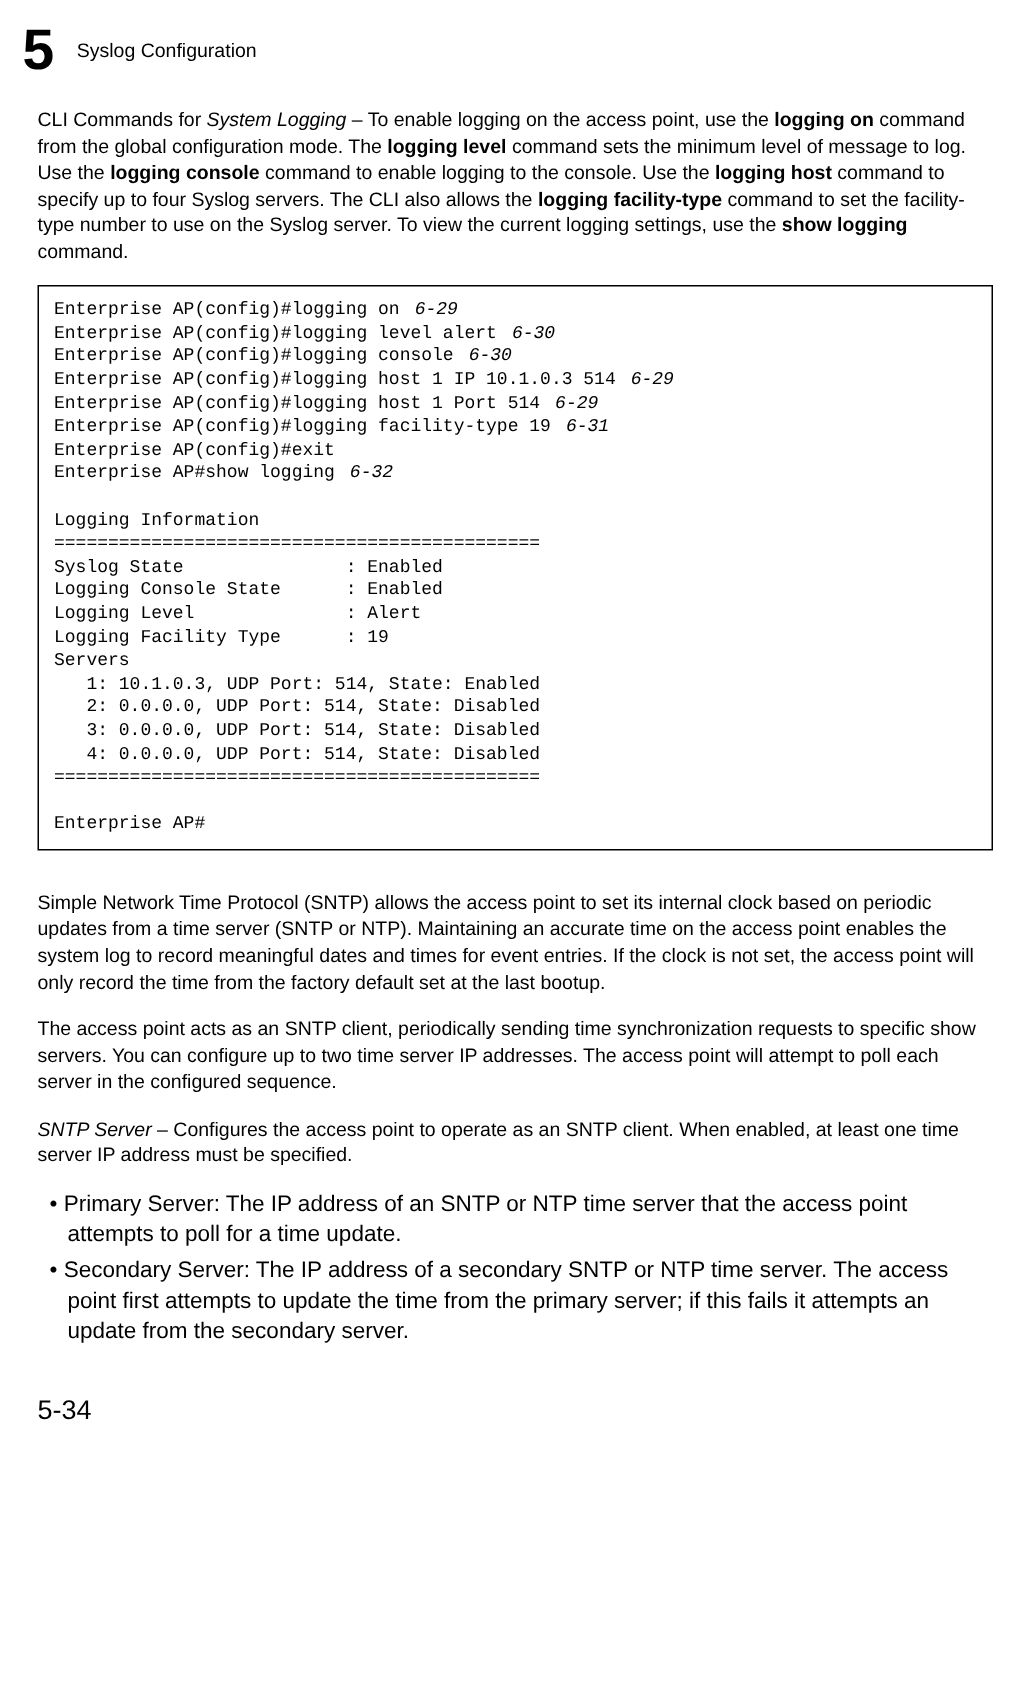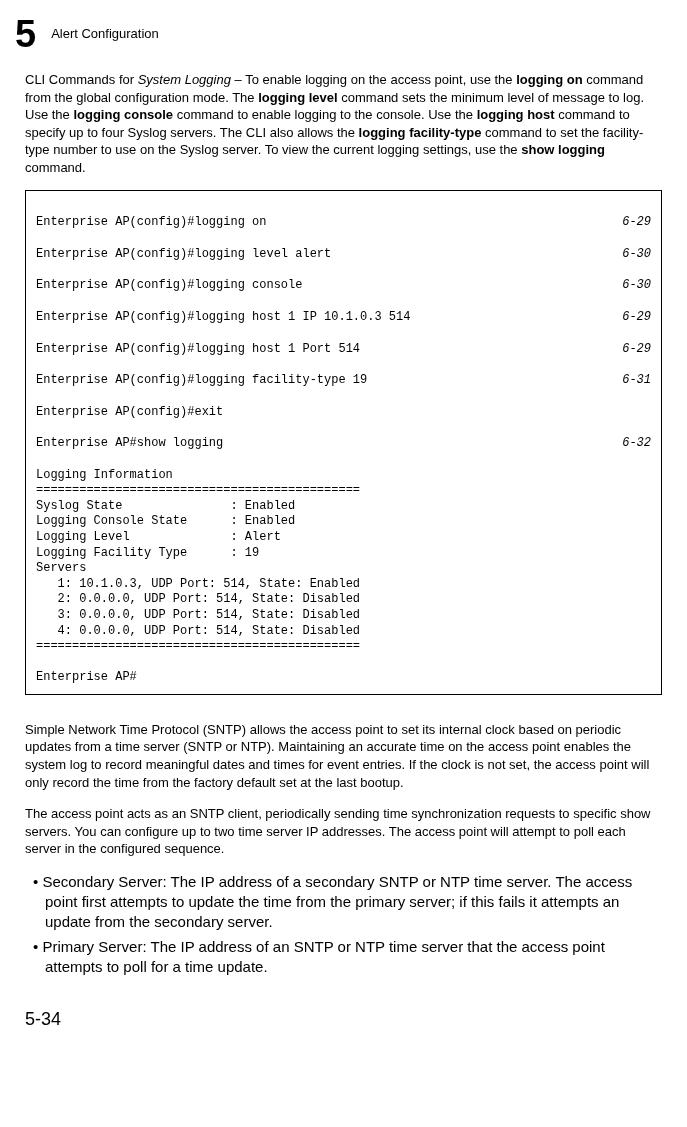--- a/index.html
+++ b/index.html
@@ -42,22 +42,20 @@
     border: 1px solid #000;
     padding: 8px 10px;
     font-family: "Courier New", monospace;
     font-size: 12px;
     white-space: pre;
     line-height: 1.3;
     margin-bottom: 26px;
   }
   .codebox .row {
     display: flex;
-    justify-content: space-between;
-    margin-top: 16px;
   }
   .codebox .ref {
     font-style: italic;
     padding-left: 10px;
     font-family: Liberation Mono, monospace;
   }
   .h2 {
     font-weight: bold;
     font-size: 15px;
     margin-bottom: 4px;
@@ -80,21 +78,21 @@
     margin-top: 30px;
   }
 </style>
 </head>
 <body>
 
 <div class="page">
 
   <div class="topbar">
     <div class="chapter-num">5</div>
-    <div class="chapter-title">Alert Configuration</div>
+    <div class="chapter-title">Syslog Configuration</div>
   </div>
 
   <p class="para">
     <span>CLI Commands for </span><span class="italic">System Logging</span><span> – To enable logging on the access point, use the </span><span class="bold">logging on</span><span> command from the global configuration mode. The </span><span class="bold">logging level</span><span> command sets the minimum level of message to log. Use the </span><span class="bold">logging console</span><span> command to enable logging to the console. Use the </span><span class="bold">logging host</span><span> command to specify up to four Syslog servers. The CLI also allows the </span><span class="bold">logging facility-type</span><span> command to set the facility-type number to use on the Syslog server. To view the current logging settings, use the </span><span class="bold">show logging</span><span> command.</span>
   </p>
 
   <div class="codebox"><div class="row"><span>Enterprise AP(config)#logging on</span><span class="ref">6-29</span></div><div class="row"><span>Enterprise AP(config)#logging level alert</span><span class="ref">6-30</span></div><div class="row"><span>Enterprise AP(config)#logging console</span><span class="ref">6-30</span></div><div class="row"><span>Enterprise AP(config)#logging host 1 IP 10.1.0.3 514</span><span class="ref">6-29</span></div><div class="row"><span>Enterprise AP(config)#logging host 1 Port 514</span><span class="ref">6-29</span></div><div class="row"><span>Enterprise AP(config)#logging facility-type 19</span><span class="ref">6-31</span></div><div class="row"><span>Enterprise AP(config)#exit</span><span class="ref"></span></div><div class="row"><span>Enterprise AP#show logging</span><span class="ref">6-32</span></div><span>
 Logging Information
 =============================================
 Syslog State               : Enabled
@@ -108,19 +106,22 @@
    4: 0.0.0.0, UDP Port: 514, State: Disabled
 =============================================
 
 Enterprise AP#</span></div>
 
 
   <p class="para">Simple Network Time Protocol (SNTP) allows the access point to set its internal clock based on periodic updates from a time server (SNTP or NTP). Maintaining an accurate time on the access point enables the system log to record meaningful dates and times for event entries. If the clock is not set, the access point will only record the time from the factory default set at the last bootup.</p>
 
   <p class="para">The access point acts as an SNTP client, periodically sending time synchronization requests to specific show servers. You can configure up to two time server IP addresses. The access point will attempt to poll each server in the configured sequence.</p>
 
+  <p class="para">
+    <span class="italic">SNTP Server</span><span> – Configures the access point to operate as an SNTP client. When enabled, at least one time server IP address must be specified.</span>
+  </p>
 
+  <p class="bullet">• Primary Server: The IP address of an SNTP or NTP time server that the access point attempts to poll for a time update.</p>
   <p class="bullet">• Secondary Server: The IP address of a secondary SNTP or NTP time server. The access point first attempts to update the time from the primary server; if this fails it attempts an update from the secondary server.</p>
-  <p class="bullet">• Primary Server: The IP address of an SNTP or NTP time server that the access point attempts to poll for a time update.</p>
 
   <div class="footer">5-34</div>
 
 </div>
 
 </body></html>

